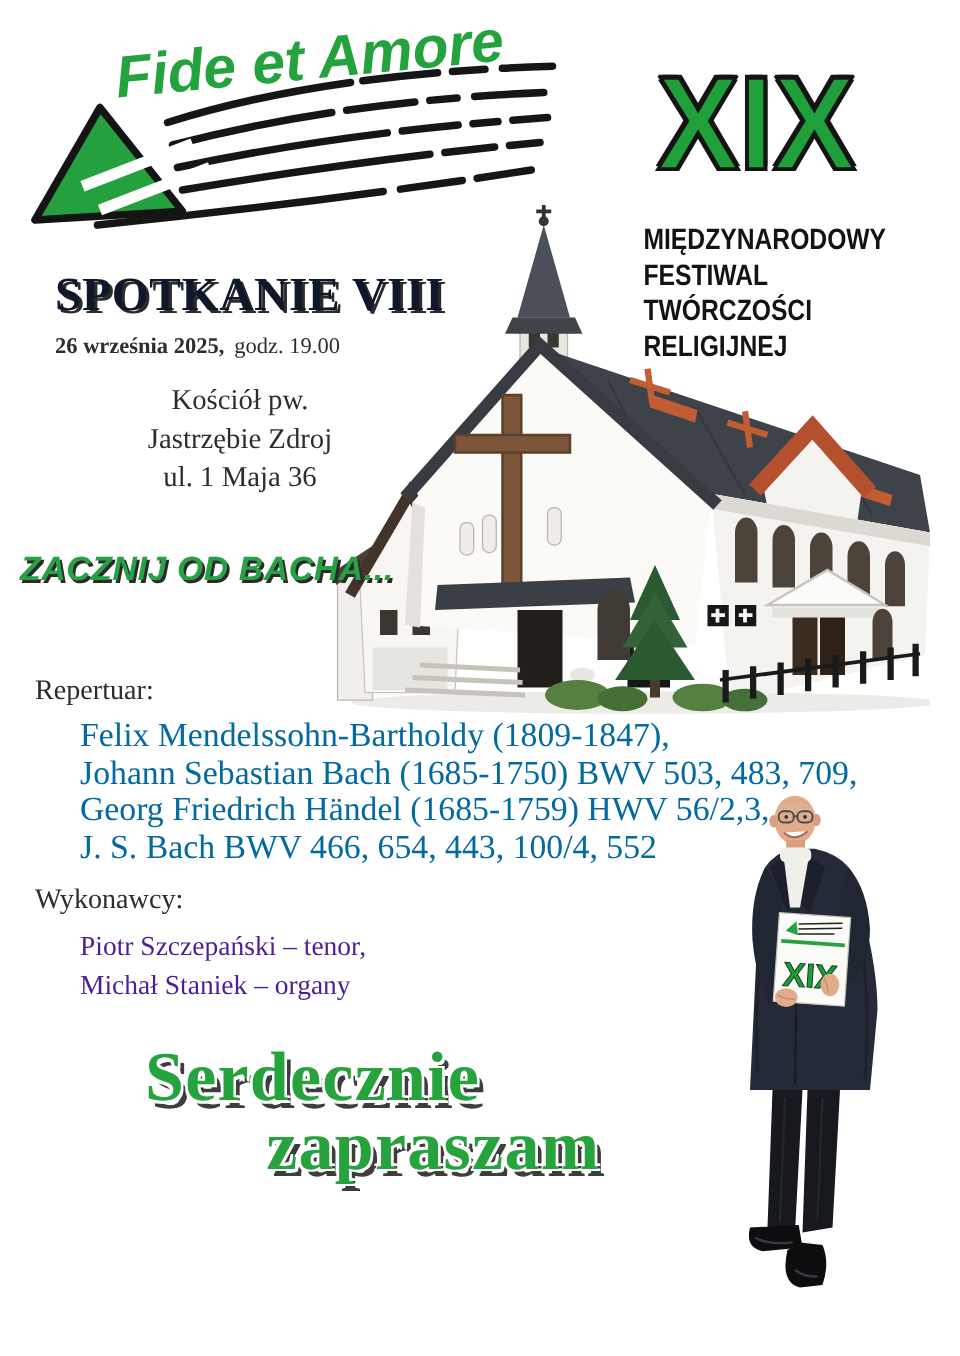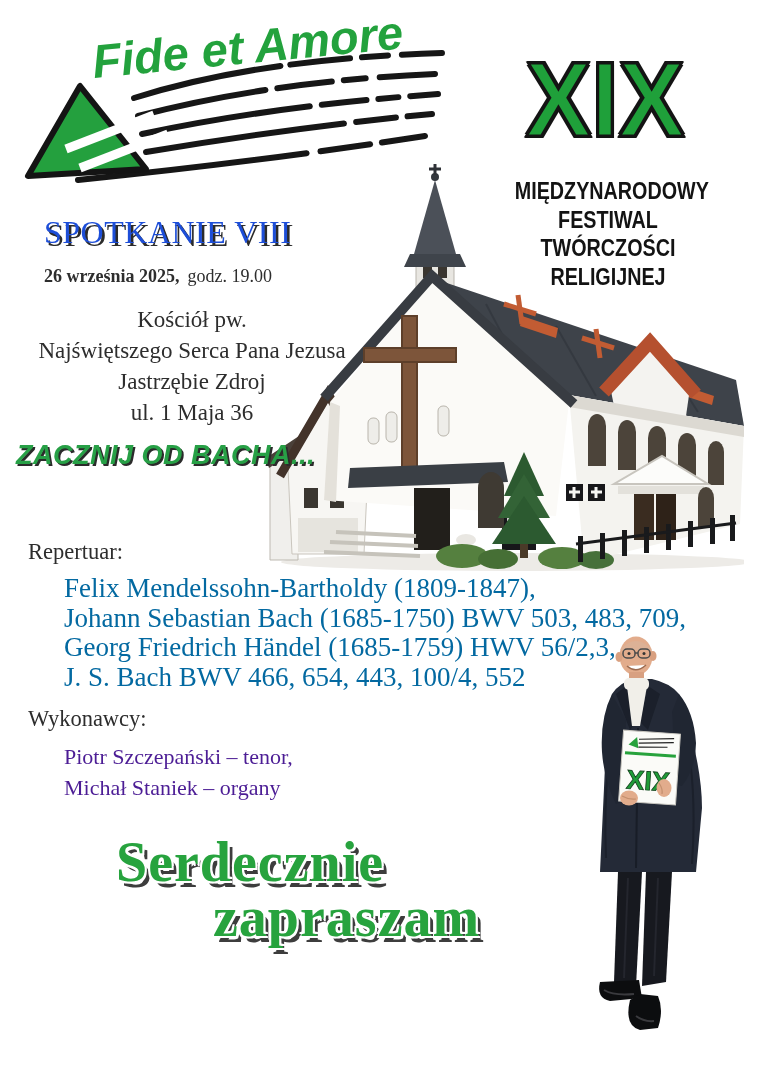--- a/index.html
+++ b/index.html
@@ -14,28 +14,28 @@
              font-style:italic;font-weight:800;font-size:47px;letter-spacing:0px;
              color:#23a23d;transform:rotate(-5.5deg);transform-origin:left bottom;}
 
   
   .edition-number{left:488px;top:44px;width:234px;text-align:center;z-index:3;
                   font-family:"Liberation Sans","DejaVu Sans",sans-serif;
                   font-weight:800;font-size:106px;line-height:1.05;color:#1fa03a;
                   -webkit-text-stroke:3px #141414;
                   text-shadow:-2px -2px 0 #141414,2px -2px 0 #141414,-2px 2px 0 #141414,2px 2px 0 #141414;
                   transform:scaleX(0.93);transform-origin:center top;}
-  .festival-block{left:497px;top:177px;width:222px;text-align:center;z-index:3;
+  .festival-block{left:497px;top:177px;width:222px;z-index:3;
                   font-family:"Liberation Sans","DejaVu Sans",sans-serif;
                   font-weight:800;font-size:23.5px;line-height:28.5px;color:#131313;}
   .festival-line{transform:scaleX(0.84);transform-origin:center;}
 
   
-  .event-title{left:44px;top:214px;z-index:3;font-weight:400;font-size:32px;letter-spacing:0.5px;
-               color:#1d4ed8;text-shadow:2.5px 2.5px 0 #2b2b2b;white-space:nowrap;}
+  .event-title{left:44px;top:214px;z-index:3;font-weight:700;font-size:38px;letter-spacing:0.5px;
+               color:#0f172a;text-shadow:2.5px 2.5px 0 #2b2b2b;white-space:nowrap;}
   .event-datetime{left:44px;top:266px;z-index:3;font-size:18px;color:#2d2d2d;white-space:nowrap;}
   .dt-bold{font-weight:700;}
   .dt-time{margin-left:8px;}
   .venue-block{left:6px;top:304px;width:372px;text-align:center;z-index:3;
                font-size:23px;line-height:31px;color:#2d2d2d;}
   .slogan{left:16px;top:440px;z-index:3;white-space:nowrap;
           font-family:"Liberation Sans","DejaVu Sans",sans-serif;
           font-style:italic;font-weight:800;font-size:27px;letter-spacing:0.5px;
           color:#27a046;text-shadow:2px 2px 0 #2b2b2b;}
 
@@ -81,21 +81,20 @@
     <div class="festival-line">TWÓRCZOŚCI</div>
     <div class="festival-line">RELIGIJNEJ</div>
   </div>
 
   <div class="abs event-title">SPOTKANIE VIII</div>
   <div class="abs event-datetime">
     <span class="dt-bold">26 września 2025,</span><span class="dt-time">godz. 19.00</span>
   </div>
   <div class="abs venue-block">
     <div>Kościół pw.</div>
-    <div>Najświętszego Serca Pana Jezusa</div>
     <div>Jastrzębie Zdroj</div>
     <div>ul. 1 Maja 36</div>
   </div>
 
   <div class="abs slogan">ZACZNIJ OD BACHA...</div>
 
   <div class="abs rep-heading">Repertuar:</div>
   <div class="abs rep-list">
     <div>Felix Mendelssohn-Bartholdy (1809-1847),</div>
     <div>Johann Sebastian Bach (1685-1750) BWV 503, 483, 709,</div>

